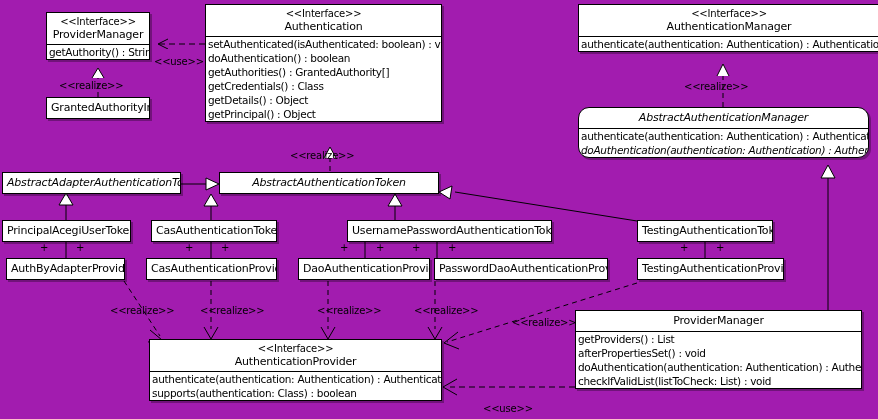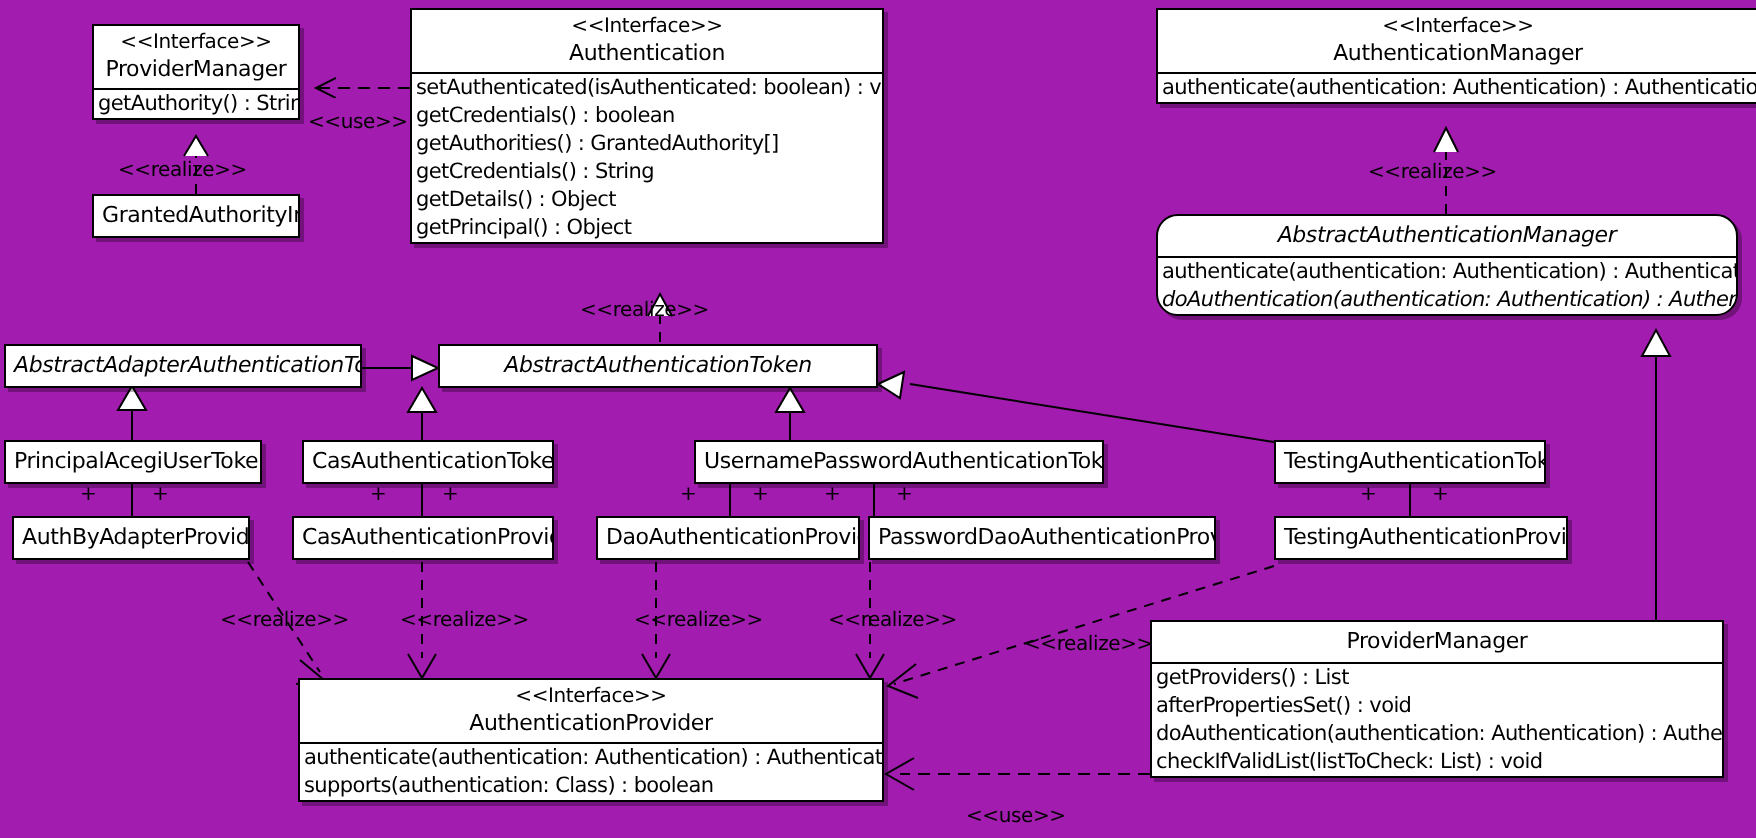--- a/index.html
+++ b/index.html
@@ -194,23 +194,23 @@
   </div>
 
   <div class="uml-class" style="left:205px; top:4px; width:237px;">
     <div class="hdr">
       <span class="stereo">&lt;&lt;Interface&gt;&gt;</span>
       <span class="cname">Authentication</span>
     </div>
     <div class="sep"></div>
     <div class="members">
       <div class="member">setAuthenticated(isAuthenticated: boolean) : void</div>
-      <div class="member">getCredentials() : boolean</div>
+      <div class="member">doAuthentication() : boolean</div>
       <div class="member">getAuthorities() : GrantedAuthority[]</div>
-      <div class="member">getCredentials() : String</div>
+      <div class="member">getCredentials() : Class</div>
       <div class="member">getDetails() : Object</div>
       <div class="member">getPrincipal() : Object</div>
     </div>
   </div>
 
   <div class="uml-class" style="left:578px; top:4px; width:302px;">
     <div class="hdr">
       <span class="stereo">&lt;&lt;Interface&gt;&gt;</span>
       <span class="cname">AuthenticationManager</span>
     </div>

